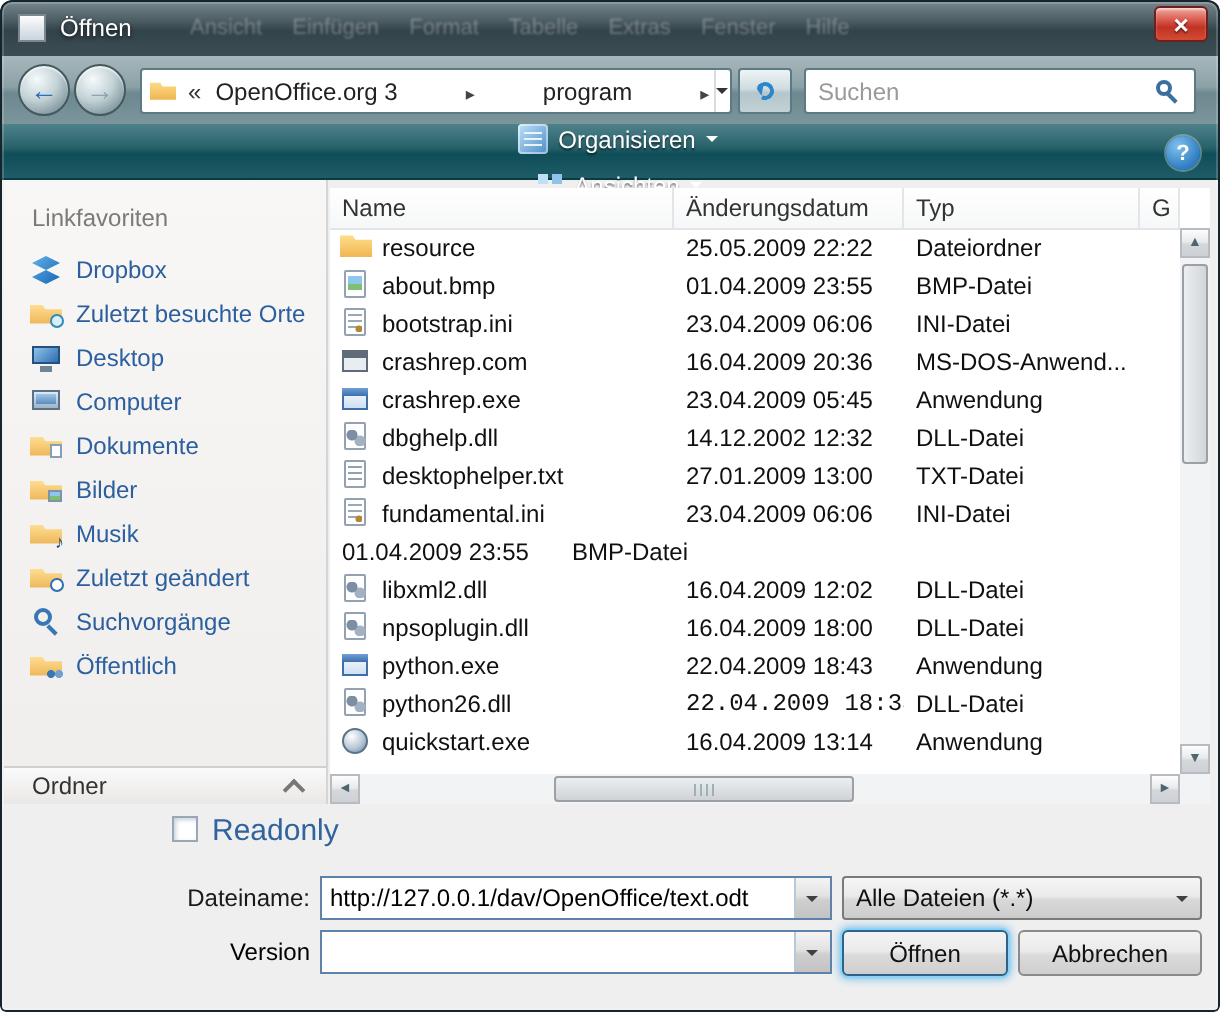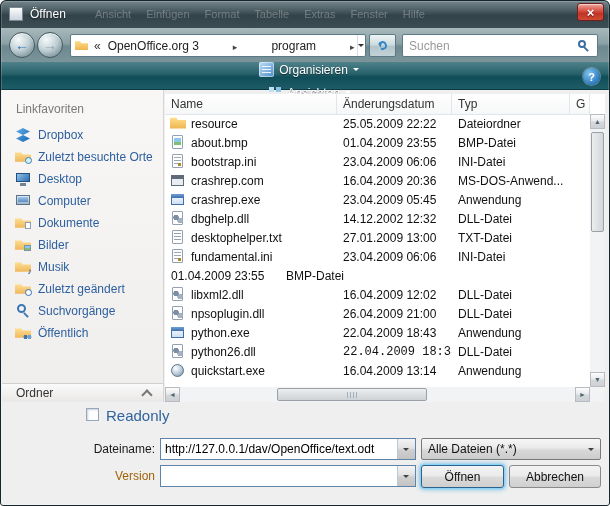--- a/index.html
+++ b/index.html
@@ -190,21 +190,21 @@
   .hthumb{position:absolute;top:1px;height:13px;left:112px;width:150px;cursor:pointer;
     background:linear-gradient(#eceef0,#cfd3d6);border:1px solid #9aa0a6;border-radius:2px;box-sizing:border-box;}
   .hthumb::after{content:"";position:absolute;left:50%;top:3px;width:11px;height:6px;margin-left:-5px;
     background:repeating-linear-gradient(90deg,#9fb0ba 0 1px,transparent 1px 3px);}
 
   
   .checkbox{position:absolute;left:86px;top:408px;width:13px;height:13px;background:#fff;
     border:1px solid #98a8b8;box-shadow:inset 1px 1px 2px rgba(120,140,160,.4);cursor:pointer;box-sizing:border-box;}
   .readonly-label{position:absolute;left:106px;top:407px;font-size:15px;color:#31639c;}
   .fname-label{position:absolute;left:57px;top:442px;width:98px;text-align:right;font-size:12px;color:#1a1a1a;}
-  .ver-label{position:absolute;left:57px;top:469px;width:98px;text-align:right;font-size:12px;color:#a16207;}
+  .ver-label{position:absolute;left:57px;top:469px;width:98px;text-align:right;font-size:12px;color:#000000;}
   .combo{position:absolute;height:22px;background:#fff;border:1px solid #5f82a8;display:flex;box-sizing:border-box;}
   .combo.fname{left:160px;top:438px;width:256px;}
   .combo.ver{left:160px;top:465px;width:256px;}
   .combo input{flex:1;border:none;outline:none;background:transparent;min-width:0;
     font-family:"Liberation Sans",sans-serif;font-size:12px;color:#000000;padding:0 4px;}
   .combo-btn{width:17px;flex:none;border-left:1px solid #b8c8d8;position:relative;cursor:pointer;
     background:linear-gradient(#f4f4f4,#e2e2e2 45%,#cfcfcf 55%,#c3c3c3);}
   .combo-btn::after{content:"";position:absolute;left:5px;top:9px;border:3px solid transparent;border-top-color:#404040;}
   .select{position:absolute;left:421px;top:438px;width:180px;height:22px;box-sizing:border-box;
     border:1px solid #7a7a7a;border-radius:2px;cursor:pointer;
@@ -415,21 +415,21 @@
             <span>libxml2.dll</span>
           </span>
           <span class="cell" style="width: 115px;">16.04.2009 12:02</span>
           <span class="cell" style="width: 118px;">DLL-Datei</span>
         </div>
         <div class="file-row">
           <span class="cell cname" style="width: 172px;">
             <span class="ficon ficon-dll"></span>
             <span>npsoplugin.dll</span>
           </span>
-          <span class="cell" style="width: 115px;">26.04.2009 21:00</span>
+          <span class="cell" style="width: 115px;">16.04.2009 18:00</span>
           <span class="cell" style="width: 118px;">DLL-Datei</span>
         </div>
         <div class="file-row">
           <span class="cell cname" style="width: 172px;">
             <span class="ficon ficon-app"></span>
             <span>python.exe</span>
           </span>
           <span class="cell" style="width: 115px;">22.04.2009 18:43</span>
           <span class="cell" style="width: 118px;">Anwendung</span>
         </div>

